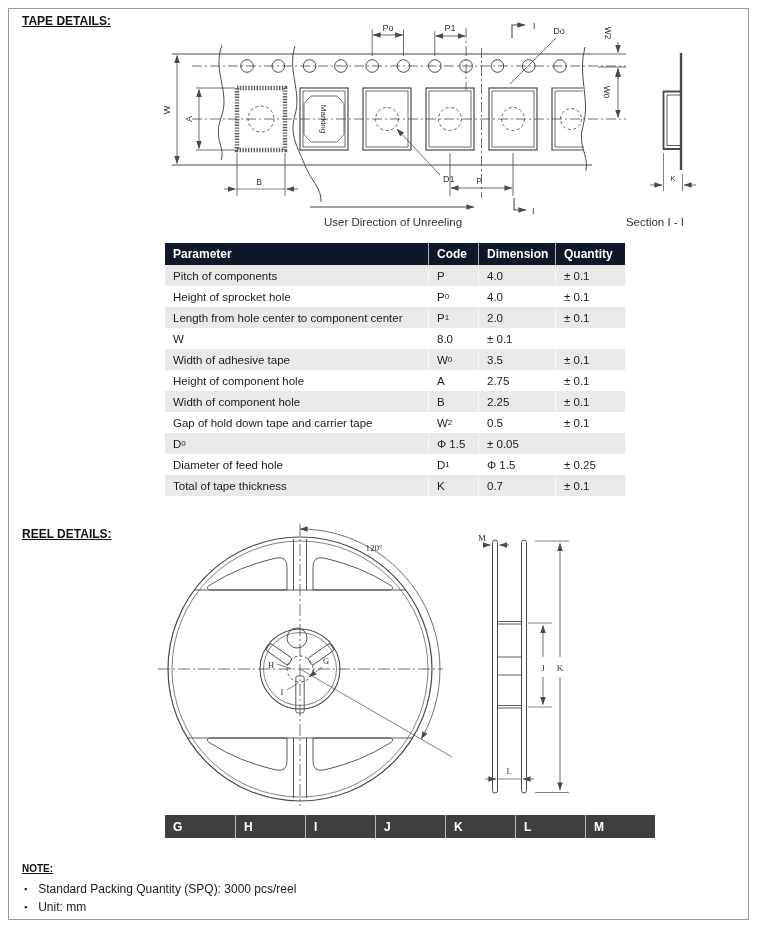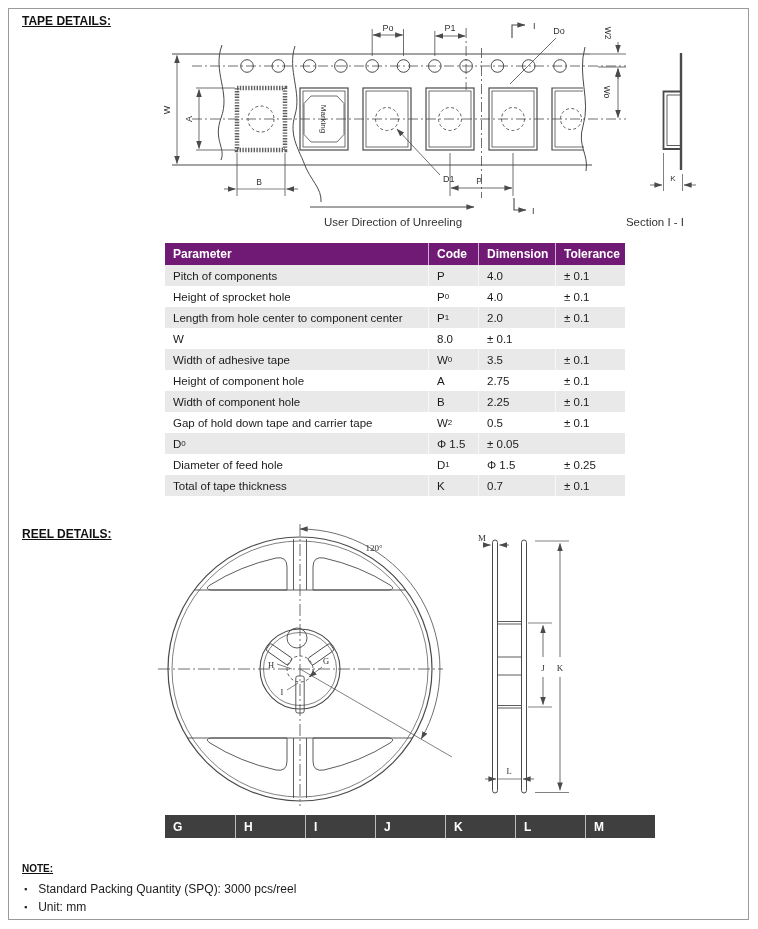--- a/index.html
+++ b/index.html
@@ -7,21 +7,21 @@
        font-family:"Liberation Sans",sans-serif;color:#1c1c1c;overflow:hidden;}
   .frame{position:absolute;left:8px;top:8px;width:739px;height:910px;border:1.5px solid #9b9b9b;}
   .heading{position:absolute;font-weight:bold;font-size:12px;color:#111;}
   .heading span{text-decoration:underline;}
   .overlay{position:absolute;left:0;top:0;width:758px;height:929px;}
   .overlay text{font-family:"Liberation Sans",sans-serif;fill:#333;}
   .overlay .serif{font-family:"Liberation Serif",serif;}
   
   .t1{position:absolute;left:165px;top:243px;width:460px;font-size:11.5px;}
   .t1 .hdr,.t1 .row{display:grid;grid-template-columns:263px 50px 77px 70px;align-items:center;}
-  .t1 .hdr{background:#701a75;color:#fff;font-weight:bold;height:22px;font-size:12px;}
+  .t1 .hdr{background:#0f172a;color:#fff;font-weight:bold;height:22px;font-size:12px;}
   .t1 .row{height:21px;}
   .t1 .rows .row:nth-child(odd){background:#e9e9e9;}
   .cell{padding-left:8px;height:100%;display:flex;align-items:center;box-sizing:border-box;
         border-left:1px solid rgba(255,255,255,.65);overflow:hidden;white-space:nowrap;}
   .cell:first-child{border-left:none;}
   sub{font-size:8px;line-height:0;}
   
   .t2{position:absolute;left:165px;top:815px;width:490px;font-size:11.5px;}
   .t2 .hdr,.t2 .row{display:grid;grid-template-columns:repeat(7,70px);align-items:center;}
   .t2 .hdr{background:#3f3f3f;color:#fff;font-weight:bold;height:23px;font-size:12px;}
@@ -261,21 +261,21 @@
       <line x1="497.5" y1="779" x2="521.5" y2="779" stroke-width="0.7"></line>
     </g>
   </g>
 </svg>
 
 <div class="t1">
   <div class="hdr">
     <div class="cell">Parameter</div>
     <div class="cell">Code</div>
     <div class="cell">Dimension</div>
-    <div class="cell">Tolerance</div>
+    <div class="cell">Quantity</div>
   </div>
   <div class="rows">
     <div class="row">
       <div class="cell">Pitch of components</div>
       <div class="cell">
           <span>P</span>
           <sub></sub>
         </div>
       <div class="cell">4.0</div>
       <div class="cell">± 0.1</div>

